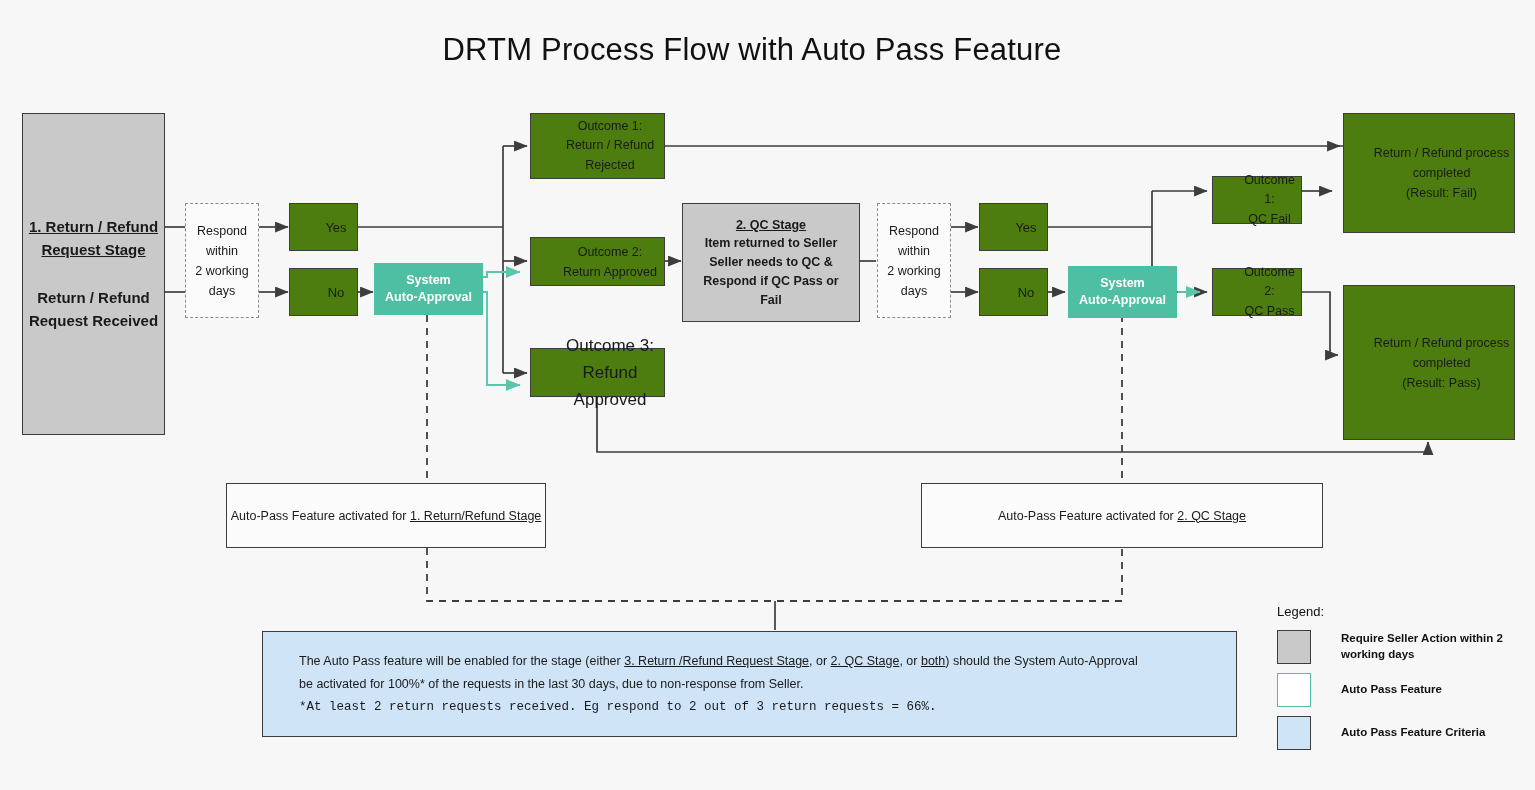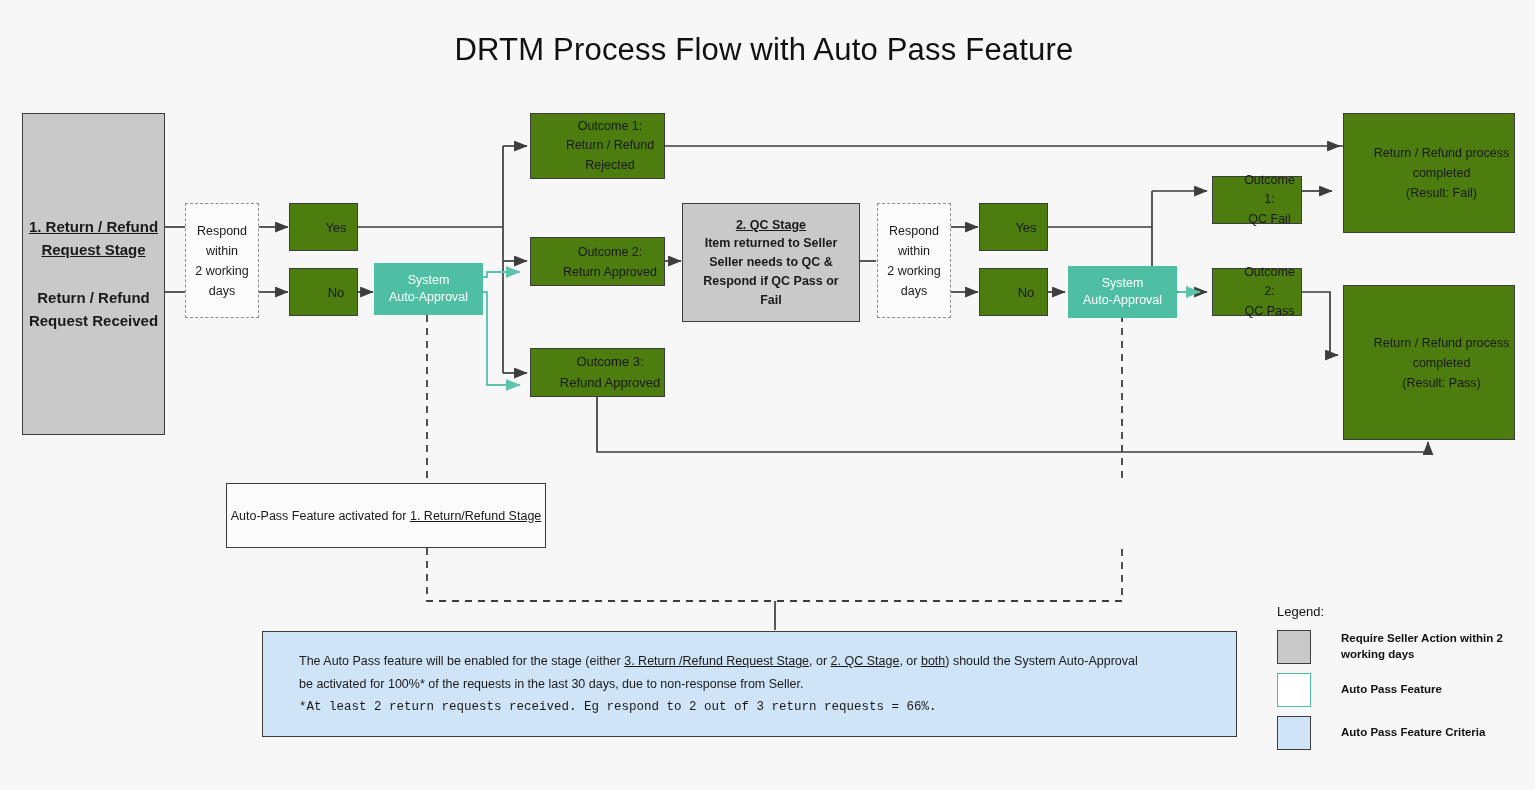--- a/index.html
+++ b/index.html
@@ -12,38 +12,38 @@
     color:#1a1a1a;
   }
   #canvas{position:absolute;inset:0;}
   svg#wires{position:absolute;left:0;top:0;width:1535px;height:790px;pointer-events:none;}
 
   .node{position:absolute;box-sizing:border-box;display:flex;flex-direction:column;
         align-items:center;justify-content:center;text-align:center;}
 
   .title{
     position:absolute;left:0;top:32px;width:1504px;text-align:center;
-    font-size:31px;font-weight:400;color:#111;letter-spacing:.2px;padding-left:12px;
+    font-size:31px;font-weight:400;color:#111;letter-spacing:.2px;
   }
 
   
   .gray{
     background:#c9c9c9;border:1.5px solid #3d3d3d;
   }
   .gray .hd{font-weight:bold;text-decoration:underline;}
   .gray .ln{font-weight:bold;}
 
   
   .white{background:#4d7c0f;border:1.5px solid #3d3d3d;padding-left:25px;}
 
   
   .dashed{background:#fbfbfb;border:1.8px dashed #8c8c8c;}
 
   
-  .teal{background:#4fbfa4;color:#ffffff;font-weight:normal;border:none;}
+  .teal{background:#4fbfa4;color:#ffffff;font-weight:bold;border:none;}
 
   
   .blue{background:#cfe4f7;border:1.6px solid #3d3d3d;align-items:flex-start;
         justify-content:center;text-align:left;padding:12px 36px;}
   .blue p{margin:0 0 5px 0;line-height:1.45;font-size:12.5px;}
   .blue p:last-child{margin-bottom:0;font-family:Liberation Mono, monospace;}
 
   .u{text-decoration:underline;}
 
   .ap{background:#fbfbfb;border:1.5px solid #3d3d3d;font-size:12.5px;}
@@ -163,21 +163,21 @@
     <div>Outcome 1:</div>
     <div>Return / Refund</div>
     <div>Rejected</div>
   </div>
 
   <div class="node white" style="left:530px;top:237px;width:135px;height:49px;font-size:12.5px;line-height:1.6;">
     <div>Outcome 2:</div>
     <div>Return Approved</div>
   </div>
 
-  <div class="node white" style="left:530px;top:348px;width:135px;height:49px;font-size:13px;line-height:1.6;">
+  <div class="node white" style="left:530px;top:348px;width:135px;height:49px;font-size:17px;line-height:1.6;">
     <div>Outcome 3:</div>
     <div>Refund Approved</div>
   </div>
 
   <div class="node gray" style="left:682px;top:203px;width:178px;height:119px;font-size:12.5px;line-height:1.5;">
     <div class="hd">2. QC Stage</div>
     <div class="ln">Item returned to Seller</div>
     <div class="ln">Seller needs to QC &amp;</div>
     <div class="ln">Respond if QC Pass or</div>
     <div class="ln">Fail</div>
@@ -224,20 +224,25 @@
     <div>completed</div>
     <div>(Result: Pass)</div>
   </div>
 
   <div class="node ap" style="left:226px;top:483px;width:320px;height:65px;">
     <div style="display:block;">
       <span>Auto-Pass Feature activated for </span><span class="u">1. Return/Refund Stage</span>
     </div>
   </div>
 
+  <div class="node ap" style="left:921px;top:483px;width:402px;height:65px;">
+    <div style="display:block;">
+      <span>Auto-Pass Feature activated for </span><span class="u">2. QC Stage</span>
+    </div>
+  </div>
 
   <div class="node blue" style="left:262px;top:631px;width:975px;height:106px;">
     <p>
       <span>The Auto Pass feature will be enabled for the stage (either </span><span class="u">3. Return /Refund Request Stage</span><span>, or </span><span class="u">2. QC Stage</span><span>, or </span><span class="u">both</span><span>) should the System Auto-Approval</span>
     </p>
     <p>be activated for 100%* of the requests in the last 30 days, due to non-response from Seller.</p>
     <p>*At least 2 return requests received. Eg respond to 2 out of 3 return requests = 66%.</p>
   </div>
 
   <div class="legend">

